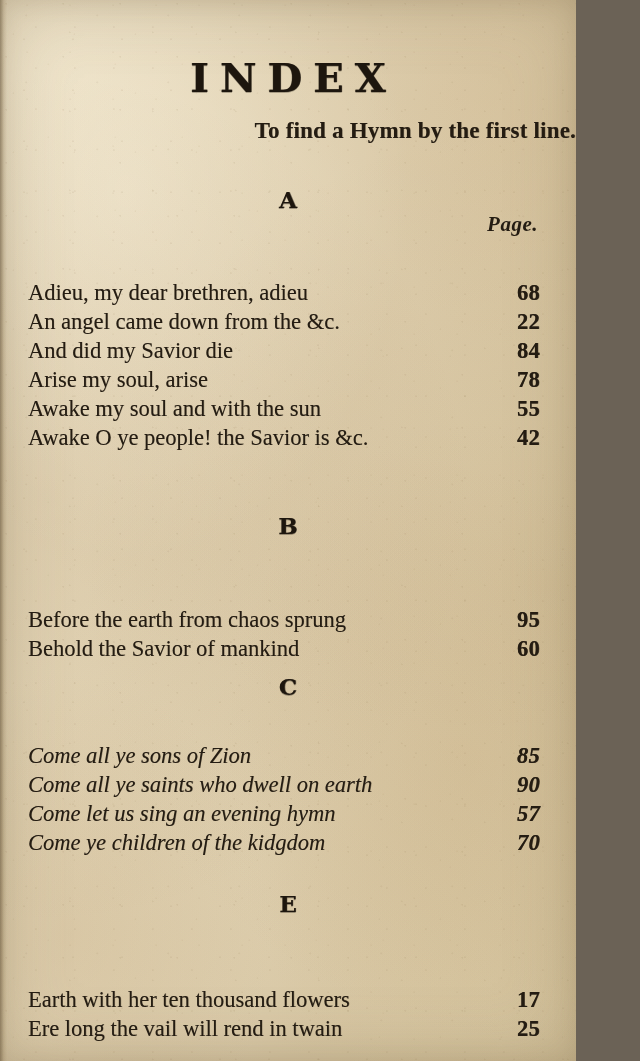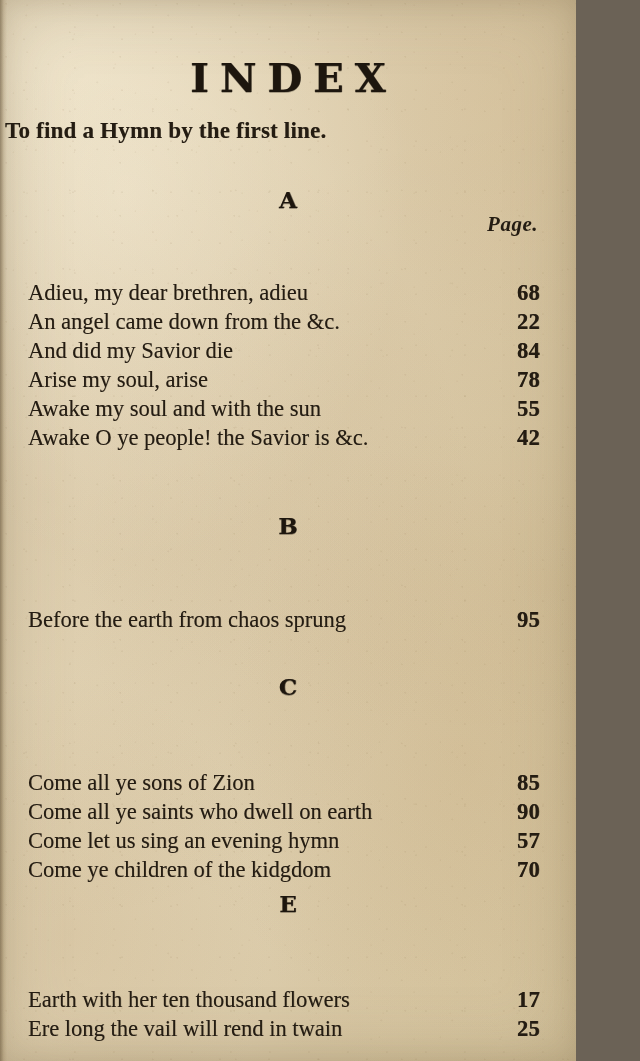--- a/index.html
+++ b/index.html
@@ -76,23 +76,23 @@
     font-family: "DejaVu Serif", "Liberation Serif", serif;
     font-weight: 700;
     font-size: 40px;
     letter-spacing: 11px;
     text-indent: 11px;
     color: #1d160e;
     text-shadow: 0.6px 0 0 rgba(29,22,14,0.55), -0.5px 0.4px 0 rgba(29,22,14,0.35), 0 0.6px 0 rgba(29,22,14,0.30);
   }
   .subtitle {
     position: absolute;
-    left: 5px; right: 0;
+    left: 12px; right: 0;
     top: 118px;
-    text-align: left;
+    text-align: right;
     font-size: 23px;
     font-weight: 700;
     letter-spacing: 0.2px;
     color: #241c12;
     text-shadow: 0.35px 0 0 rgba(36,28,18,0.45);
   }
 
   .section-letter {
     position: absolute;
     left: 0; right: 0;
@@ -179,23 +179,27 @@
             <span class="line">Awake O ye people! the Savior is &amp;c.</span>
             <span class="pageno">42</span>
           </div>
         </div>
         <div class="section-letter" style="top: 512px;">B</div>
         <div class="entries" style="top: 570px;">
           <div class="entry">
             <span class="line">Before the earth from chaos sprung</span>
             <span class="pageno">95</span>
           </div>
+          <div class="entry">
+            <span class="line">Behold the Savior of mankind</span>
+            <span class="pageno">60</span>
+          </div>
         </div>
         <div class="section-letter" style="top: 673px;">C</div>
-        <div class="entries" style="top: 733px;">
+        <div class="entries" style="top: 706px; font-style: italic;">
           <div class="entry">
             <span class="line">Come all ye sons of Zion</span>
             <span class="pageno">85</span>
           </div>
           <div class="entry">
             <span class="line">Come all ye saints who dwell on earth</span>
             <span class="pageno">90</span>
           </div>
           <div class="entry">
             <span class="line">Come let us sing an evening hymn</span>

